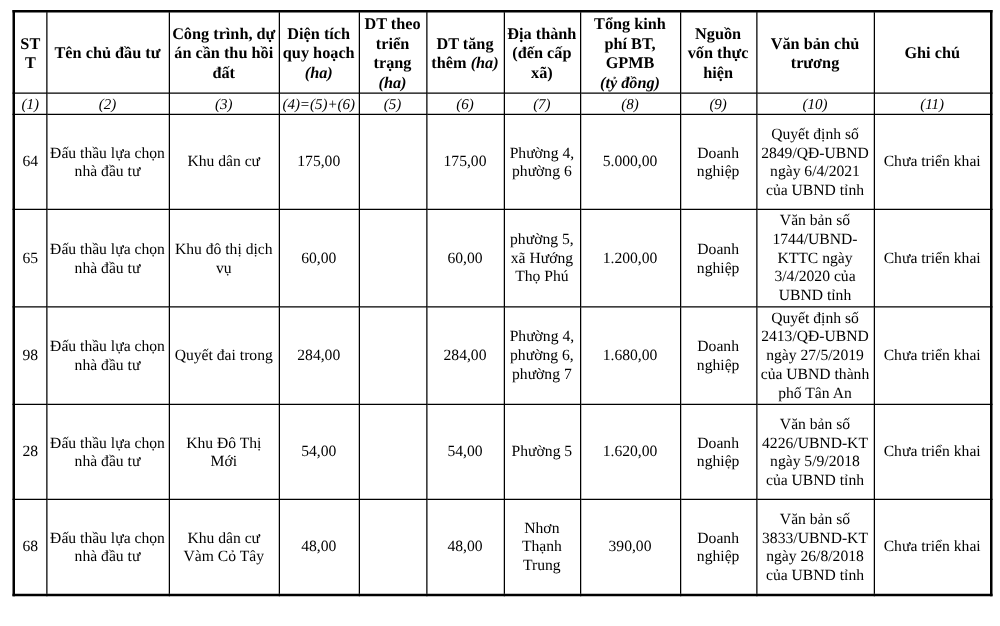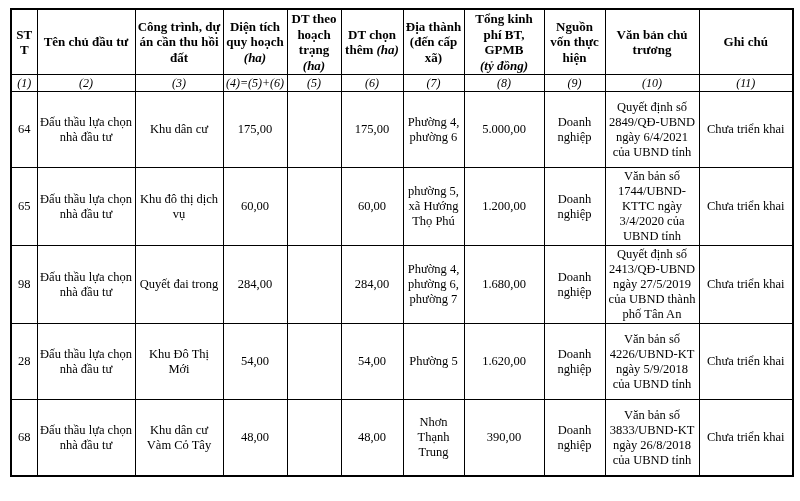--- a/index.html
+++ b/index.html
@@ -80,22 +80,22 @@
         <col class="c-funding">
         <col class="c-document">
         <col class="c-note">
       </colgroup>
     <thead>
         <tr class="head-row">
           <th class="break-word"><span>STT</span></th>
           <th><span>Tên chủ đầu tư</span></th>
           <th><span>Công trình, dự án cần thu hồi đất</span></th>
           <th><span>Diện tích quy hoạch</span> <span class="unit">(ha)</span></th>
-          <th><span>DT theo hoạch trạng</span> <span class="unit">(ha)</span></th>
-          <th class="inline-unit"><span>DT chọn thêm</span> <span class="unit">(ha)</span></th>
+          <th><span>DT theo triển trạng</span> <span class="unit">(ha)</span></th>
+          <th class="inline-unit"><span>DT tăng thêm</span> <span class="unit">(ha)</span></th>
           <th><span>Địa thành (đến cấp xã)</span></th>
           <th><span>Tổng kinh phí BT, GPMB</span> <span class="unit">(tỷ đồng)</span></th>
           <th><span>Nguồn vốn thực hiện</span></th>
           <th><span>Văn bản chủ trương</span></th>
           <th><span>Ghi chú</span></th>
         </tr>
         <tr class="index-row">
           <td>(1)</td>
           <td>(2)</td>
           <td>(3)</td>

